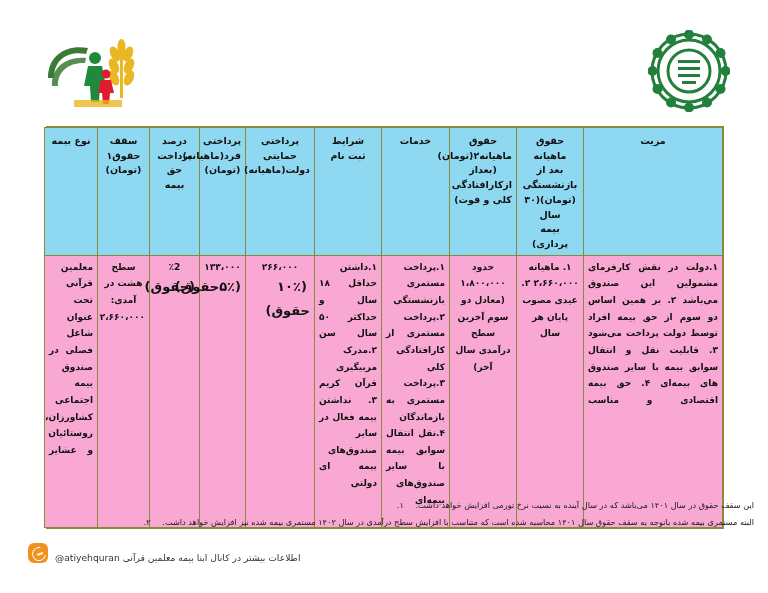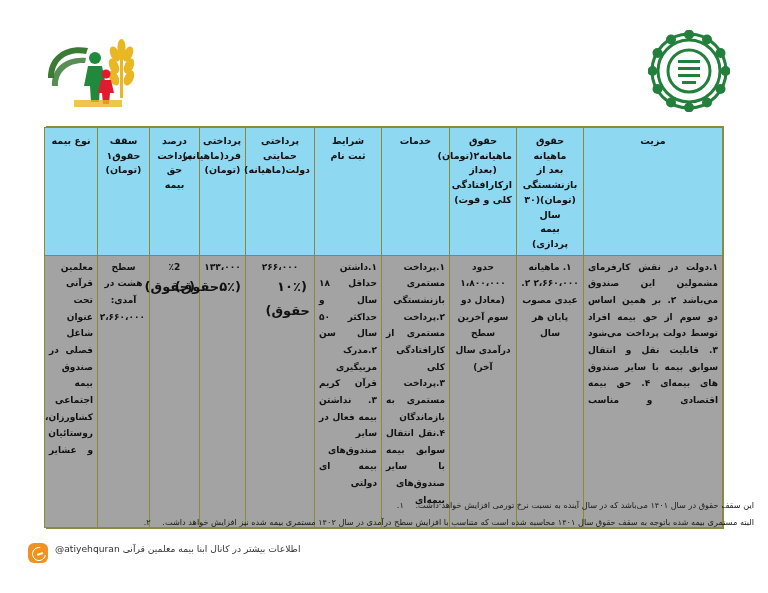--- a/index.html
+++ b/index.html
@@ -79,21 +79,21 @@
     line-height: 1.55;
     vertical-align: top;
     padding-top: 6px;
     height: 86px;
     color: #111;
   }
   th.hdr-pink   { color: #e8003d; }
   th.hdr-blue   { color: #2e8fd6; }
 
   table.matrix tbody td {
-    background: #a3a3a3;
+    background: #f9a8d4;
     font-size: 9px;
     line-height: 1.85;
     height: 272px;
     font-weight: bold;
     color: #111;
   }
   td.c-center { text-align: center; }
   td.c-justify {
     text-align: justify;
     text-align-last: justify;
@@ -145,21 +145,21 @@
     padding-left: 4px;
   }
 
   
   .channel-bar {
     position: absolute;
     left: 28px;
     top: 543px;
     display: flex;
     flex-direction: row-reverse;
-    align-items: flex-start;
+    align-items: flex-end;
     gap: 7px;
   }
   .tg-icon {
     width: 20px;
     height: 20px;
     border-radius: 6px;
     background: #f0921f;
     display: inline-block;
     position: relative;
     flex: none;

